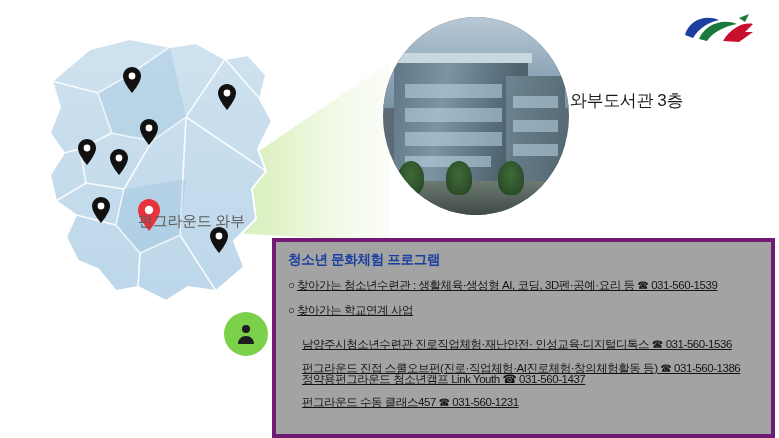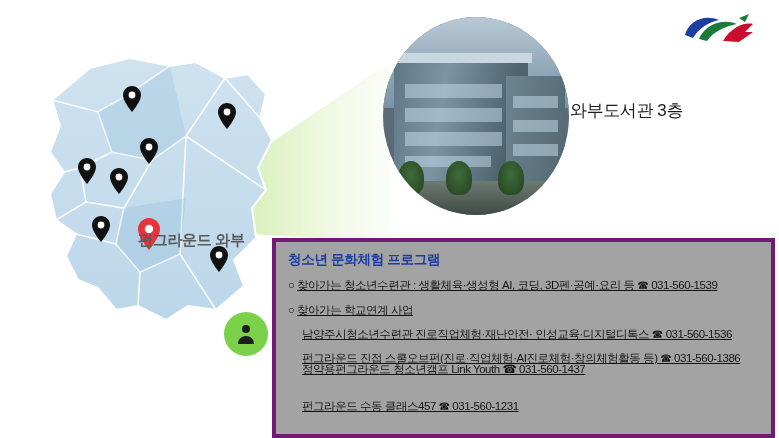--- a/index.html
+++ b/index.html
@@ -27,24 +27,23 @@
     right: 18px;
     top: 8px;
     width: 82px;
     height: 40px;
   }
 
   
   .map-wrap {
     position: absolute;
     left: 20px;
-    top: 48px;
+    top: 29px;
     width: 290px;
     height: 300px;
-    font-weight: bold;
   }
   .map-label {
     position: absolute;
     left: 118px;
     top: 183px;
     font-size: 15px;
     color: #5a5a5a;
     letter-spacing: -0.3px;
     white-space: nowrap;
   }
@@ -104,21 +103,21 @@
     position: absolute;
     bottom: 10%;
     width: 26px; height: 34px;
     background: radial-gradient(ellipse at 50% 40%, #3f6b3a 0%, #24411f 100%);
     border-radius: 50% 50% 40% 40%;
   }
 
   .caption {
     position: absolute;
     left: 570px;
-    top: 99px;
+    top: 89px;
     font-size: 17px;
     color: #1b1b1b;
     letter-spacing: -0.4px;
     white-space: nowrap;
   }
 
   
   .cone {
     position: absolute;
     left: 138px;
@@ -164,20 +163,21 @@
     position: absolute;
     left: 12px;
     font-size: 11.5px;
     color: #141414;
     letter-spacing: -0.45px;
     white-space: nowrap;
     text-decoration: underline;
   }
   .info-line.indent {
     left: 26px;
+    margin-top: 10px;
   }
   .info-note {
     position: absolute;
     left: 12px;
     font-size: 11px;
     color: #1b3fa0;
     letter-spacing: -0.45px;
     white-space: nowrap;
   }
   .bullet-circle {
@@ -333,17 +333,17 @@
       <span class="bullet-circle">○</span><span>찾아가는 청소년수련관 : 생활체육·생성형 AI, 코딩, 3D펜·공예·요리 등 ☎ 031-560-1539</span>
     </div>
 
     <div class="info-line" style="top:61px;">
       <span class="bullet-circle">○</span><span>찾아가는 학교연계 사업</span>
     </div>
 
     <div class="info-line indent" style="top:85px;">남양주시청소년수련관 진로직업체험·재난안전· 인성교육·디지털디톡스  ☎ 031-560-1536</div>
     <div class="info-line indent" style="top:109px;">펀그라운드 진접  스쿨오브펀(진로·직업체험·AI진로체험·창의체험활동 등) ☎ 031-560-1386</div>
     <div class="info-line indent" style="top:120px;">정약용펀그라운드  청소년캠프 Link Youth ☎ 031-560-1437</div>
-    <div class="info-line indent" style="top:157px;text-align:center;">펀그라운드 수동  클래스457 ☎ 031-560-1231</div>
+    <div class="info-line indent" style="top:143px;text-align:center;">펀그라운드 수동  클래스457 ☎ 031-560-1231</div>
 
   </div>
 
 </div>
 
 </body></html>

